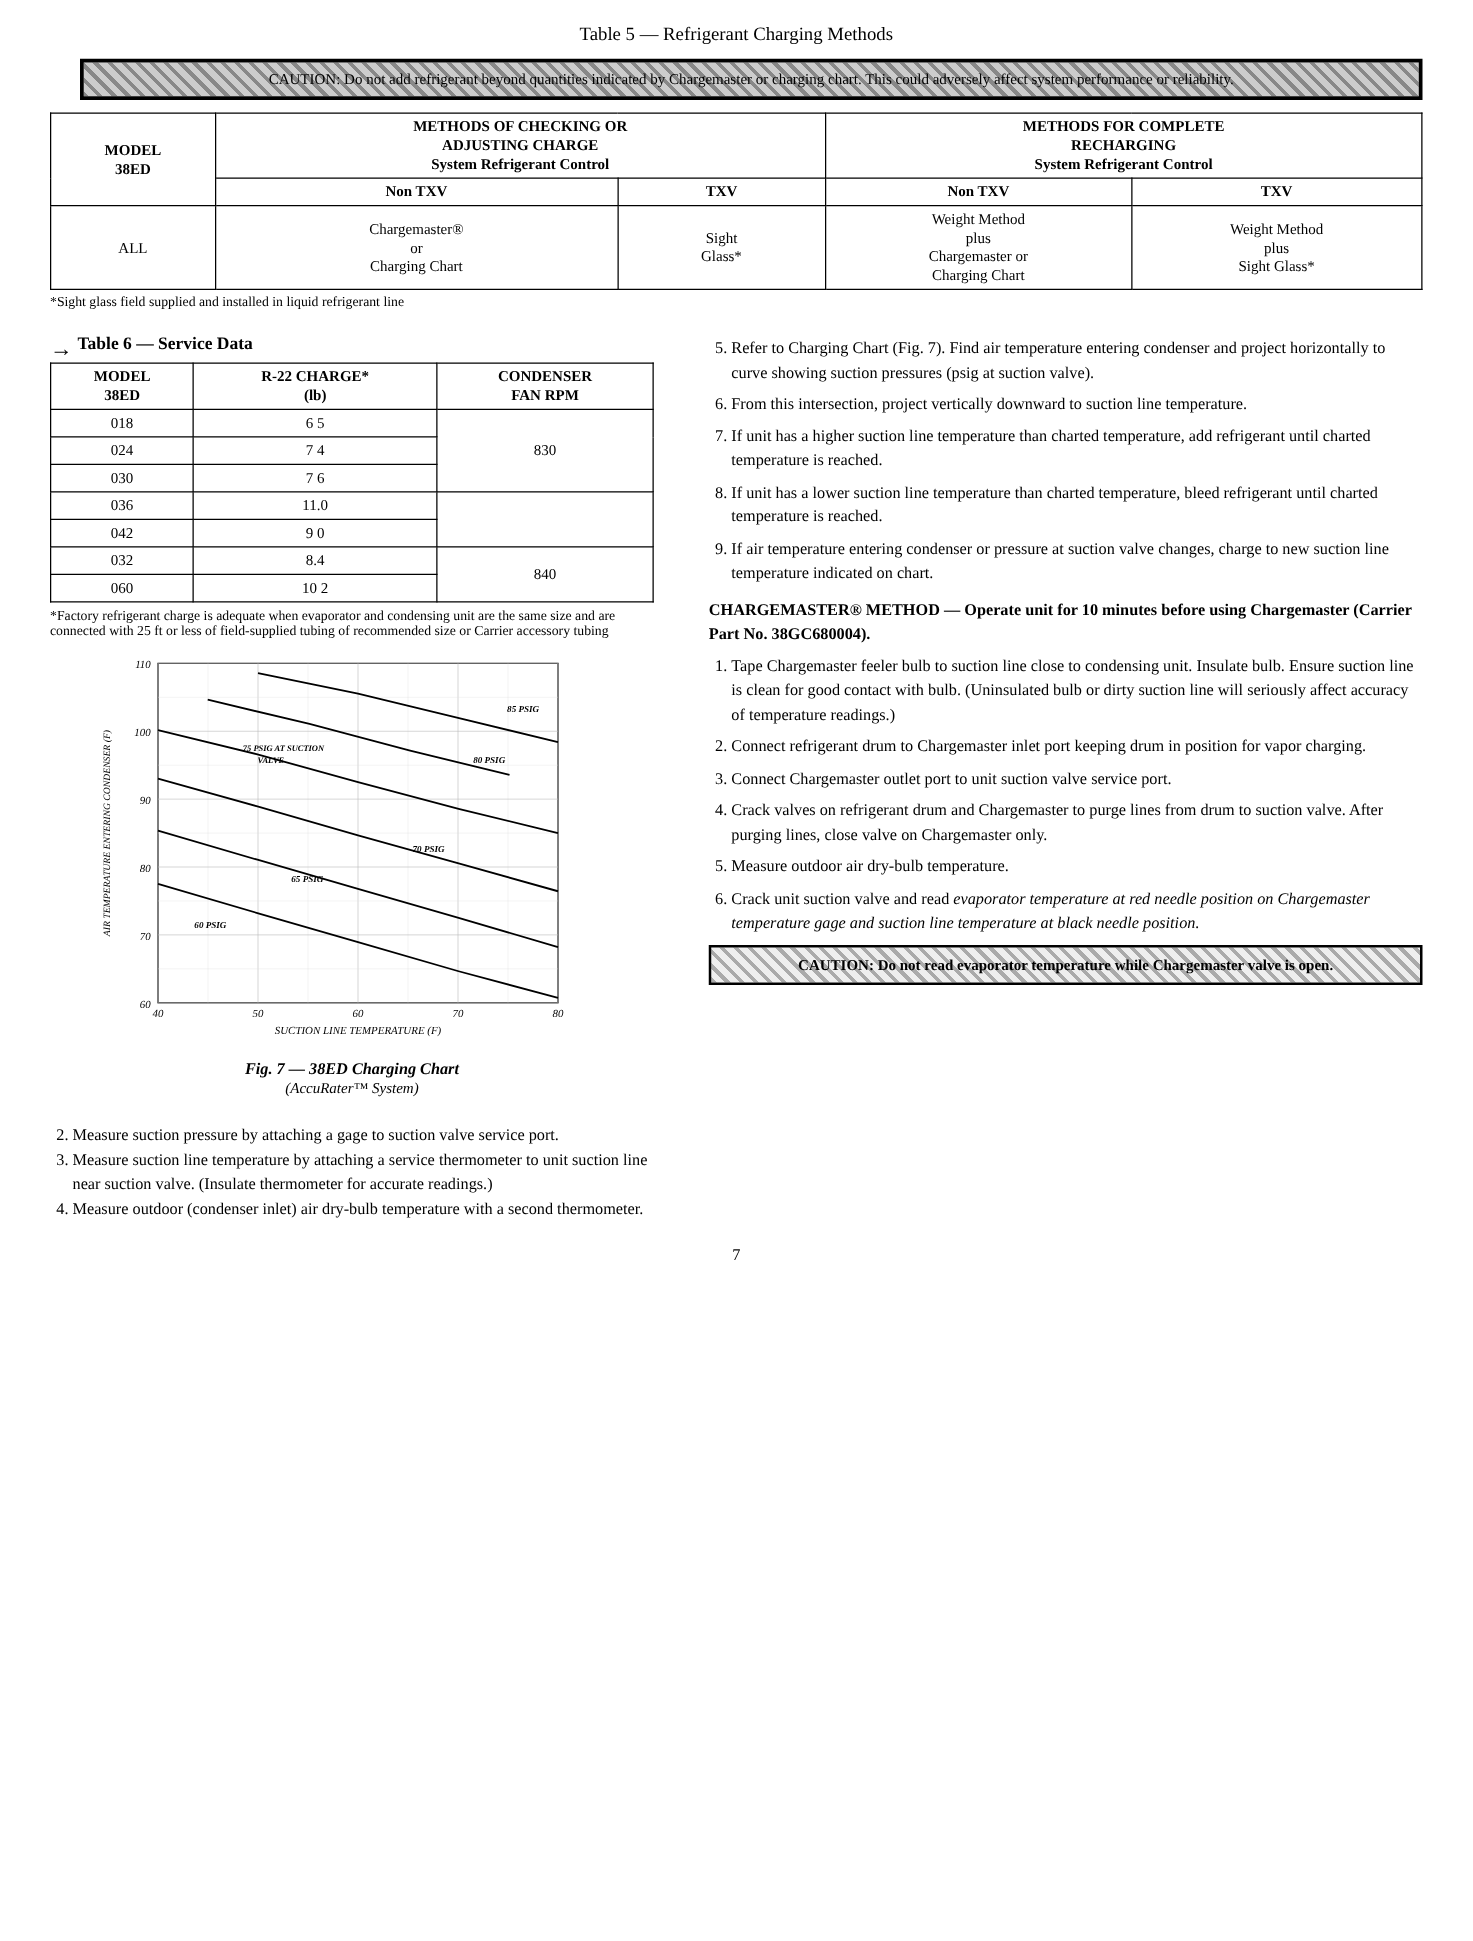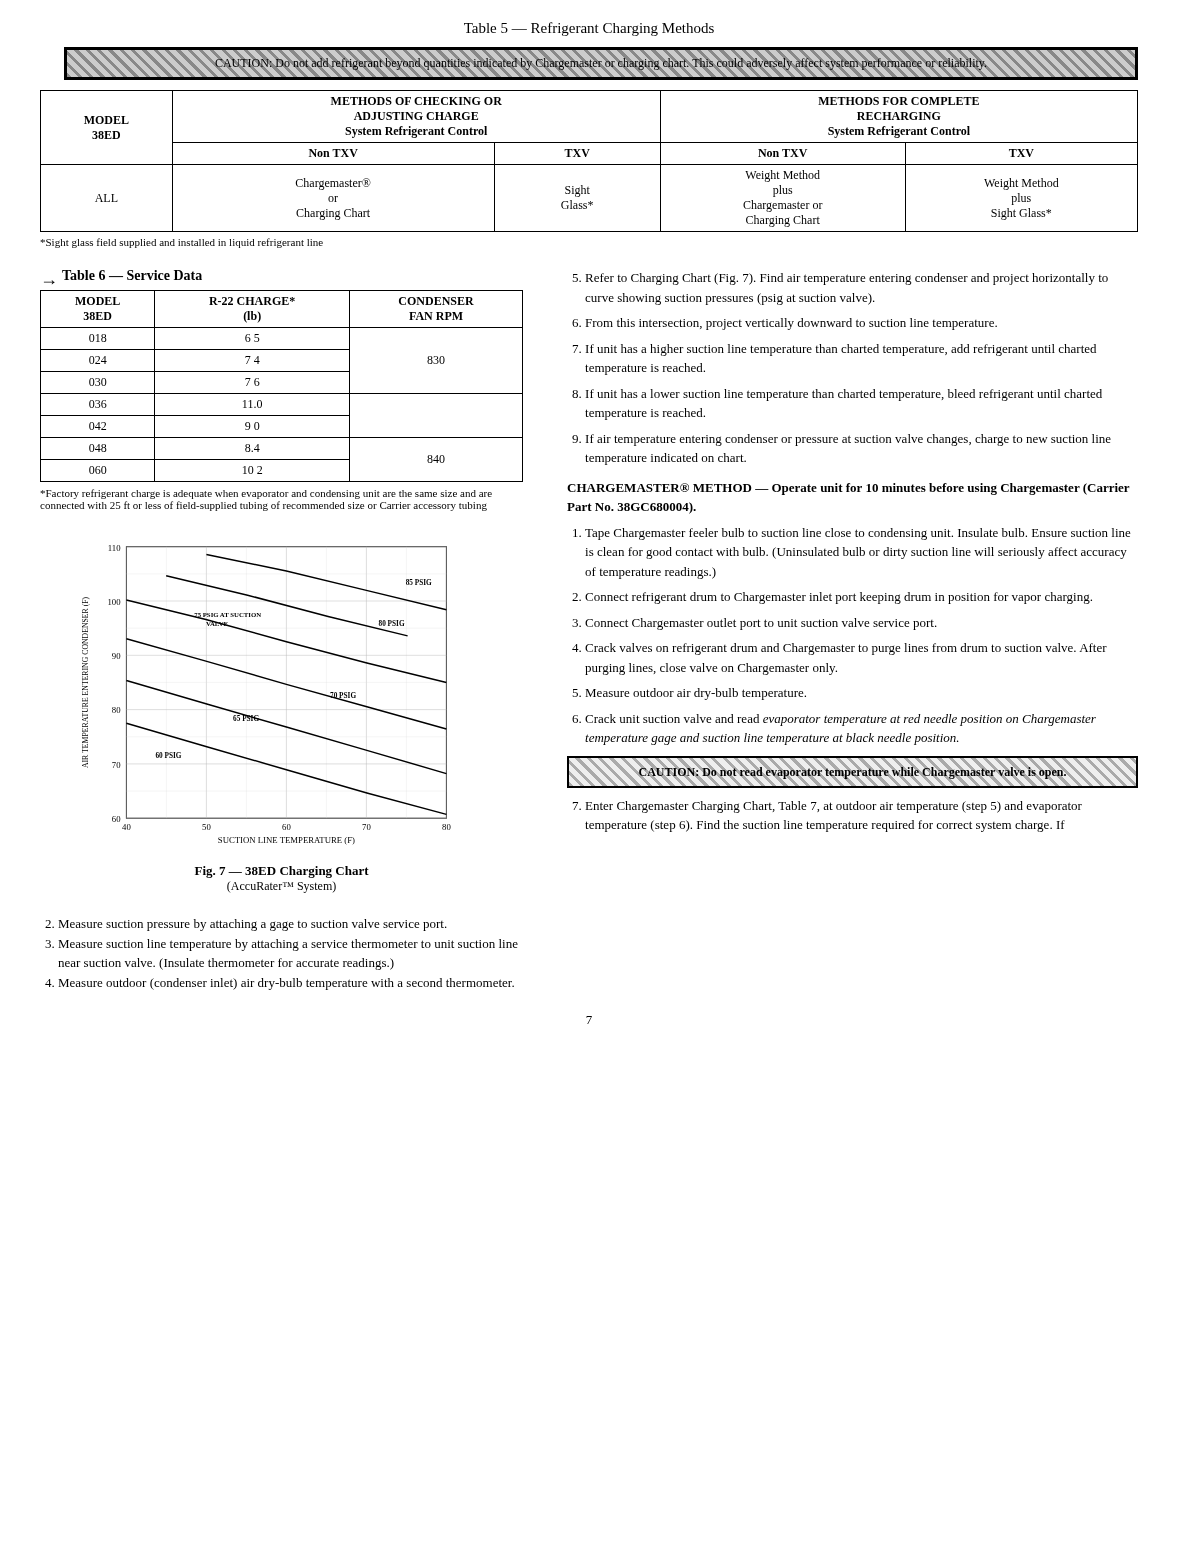--- a/index.html
+++ b/index.html
@@ -81,21 +81,22 @@
     .chargemaster-header {
       font-weight: bold;
       margin-top: 10px;
       margin-bottom: 6px;
     }
     
     .chart-wrapper {
       clear: left;
       width: 44%;
       float: left;
-      margin-top: 26px;
+      margin-top: 10px;
+      font-style: italic;
     }
     .chart-title {
       text-align: center;
       font-weight: bold;
       font-size: 13px;
       margin-top: 6px;
     }
     .chart-subtitle {
       text-align: center;
       font-size: 12px;
@@ -197,21 +198,21 @@
           <tr>
             <td>036</td>
             <td>11.0</td>
             <td rowspan="2"></td>
           </tr>
           <tr>
             <td>042</td>
             <td>9 0</td>
           </tr>
           <tr>
-            <td>048</td>
+            <td>032</td>
             <td>8.4</td>
             <td rowspan="2">840</td>
           </tr>
           <tr>
             <td>060</td>
             <td>10 2</td>
           </tr>
         </tbody>
     </table>
     <div class="table6-footnote">*Factory refrigerant charge is adequate when evaporator and condensing unit are the same size and are connected with 25 ft or less of field-supplied tubing of recommended size or Carrier accessory tubing</div>
@@ -303,23 +304,20 @@
       <li>Tape Chargemaster feeler bulb to suction line close to condensing unit. Insulate bulb. Ensure suction line is clean for good contact with bulb. (Uninsulated bulb or dirty suction line will seriously affect accuracy of temperature readings.)</li>
       <li>Connect refrigerant drum to Chargemaster inlet port keeping drum in position for vapor charging.</li>
       <li>Connect Chargemaster outlet port to unit suction valve service port.</li>
       <li>Crack valves on refrigerant drum and Chargemaster to purge lines from drum to suction valve. After purging lines, close valve on Chargemaster only.</li>
       <li>Measure outdoor air dry-bulb temperature.</li>
       <li>Crack unit suction valve and read <em>evaporator temperature at red needle position on Chargemaster temperature gage and suction line temperature at black needle position.</em></li>
     </ol>
 
     <div class="caution-inline">CAUTION: Do not read evaporator temperature while Chargemaster valve is open.</div>
 
-    <ol start="7">
-      <li>Enter Chargemaster Charging Chart, Table 7, at outdoor air temperature (step 5) and evaporator temperature (step 6). Find the suction line temperature required for correct system charge. If</li>
-    </ol>
   </div>
 
   <div style="clear:both;"></div>
 
   <div style="width:44%;float:left;margin-top:10px;">
     <ol start="2" style="padding-left:18px;font-size:13px;line-height:1.5;">
       <li>Measure suction pressure by attaching a gage to suction valve service port.</li>
       <li>Measure suction line temperature by attaching a service thermometer to unit suction line near suction valve. (Insulate thermometer for accurate readings.)</li>
       <li>Measure outdoor (condenser inlet) air dry-bulb temperature with a second thermometer.</li>
     </ol>

